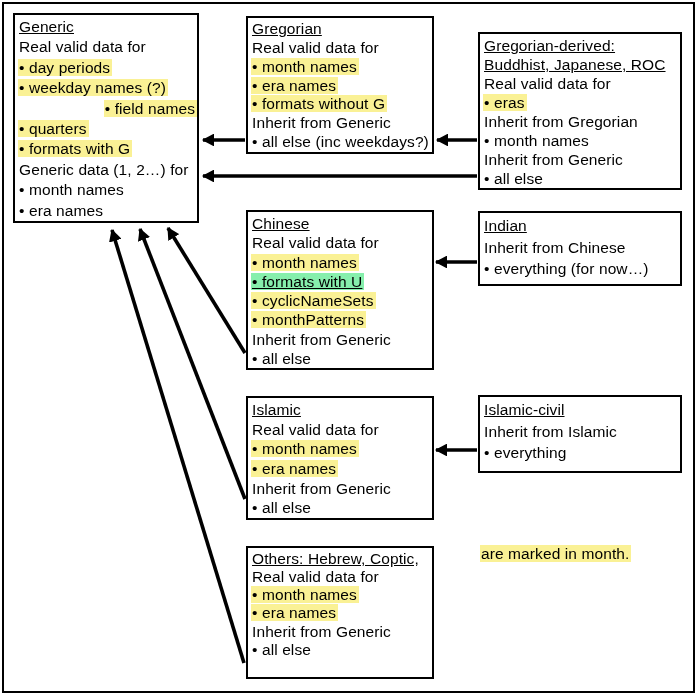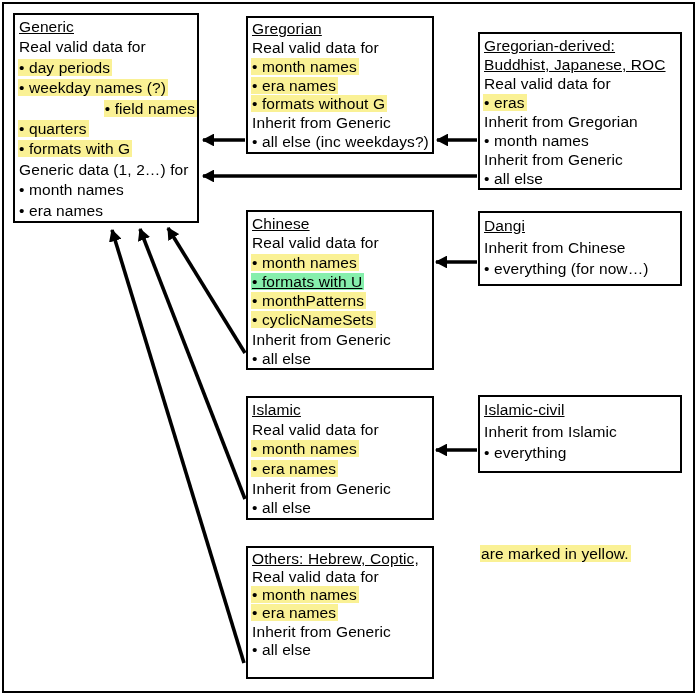--- a/index.html
+++ b/index.html
@@ -75,27 +75,27 @@
         <div class="dline" style="line-height: 19px; height: 19px;"><span>Inherit from Gregorian</span></div>
         <div class="dline" style="line-height: 19px; height: 19px;"><span>• month names</span></div>
         <div class="dline" style="line-height: 19px; height: 19px;"><span>Inherit from Generic</span></div>
         <div class="dline" style="line-height: 19px; height: 19px;"><span>• all else</span></div>
       </div>
       <div class="dbox" style="left: 246px; top: 210px; width: 188px; height: 160px; border-color: rgb(0, 0, 0);">
         <div class="dline" style="line-height: 19.25px; height: 19.25px;"><span class="u">Chinese</span></div>
         <div class="dline" style="line-height: 19.25px; height: 19.25px;"><span>Real valid data for</span></div>
         <div class="dline" style="line-height: 19.25px; height: 19.25px;"><span style="background: rgb(250, 241, 149);">• month names</span></div>
         <div class="dline" style="line-height: 19.25px; height: 19.25px;"><span style="background: #86efac; text-decoration: underline;">• formats with U</span></div>
+        <div class="dline" style="line-height: 19.25px; height: 19.25px;"><span style="background: rgb(250, 241, 149);">• cyclicNameSets</span></div>
         <div class="dline" style="line-height: 19.25px; height: 19.25px;"><span style="background: rgb(250, 241, 149);">• monthPatterns</span></div>
-        <div class="dline" style="line-height: 19.25px; height: 19.25px;"><span style="background: rgb(250, 241, 149);">• cyclicNameSets</span></div>
         <div class="dline" style="line-height: 19.25px; height: 19.25px;"><span>Inherit from Generic</span></div>
         <div class="dline" style="line-height: 19.25px; height: 19.25px;"><span>• all else</span></div>
       </div>
       <div class="dbox" style="left: 478px; top: 211px; width: 204px; height: 75px; border-color: rgb(0, 0, 0);">
-        <div class="dline" style="line-height: 21.6px; height: 21.6px;"><span class="u">Dangi</span></div>
+        <div class="dline" style="line-height: 21.6px; height: 21.6px;"><span class="u">Indian</span></div>
         <div class="dline" style="line-height: 21.6px; height: 21.6px;"><span>Inherit from Chinese</span></div>
         <div class="dline" style="line-height: 21.6px; height: 21.6px;"><span>• everything (for now…)</span></div>
       </div>
       <div class="dbox" style="left: 246px; top: 396px; width: 188px; height: 124px; border-color: rgb(0, 0, 0);">
         <div class="dline" style="line-height: 19.6667px; height: 19.6667px;"><span class="u">Islamic</span></div>
         <div class="dline" style="line-height: 19.6667px; height: 19.6667px;"><span>Real valid data for</span></div>
         <div class="dline" style="line-height: 19.6667px; height: 19.6667px;"><span style="background: rgb(250, 241, 149);">• month names</span></div>
         <div class="dline" style="line-height: 19.6667px; height: 19.6667px;"><span style="background: rgb(250, 241, 149);">• era names</span></div>
         <div class="dline" style="line-height: 19.6667px; height: 19.6667px;"><span>Inherit from Generic</span></div>
         <div class="dline" style="line-height: 19.6667px; height: 19.6667px;"><span>• all else</span></div>
@@ -107,16 +107,16 @@
       </div>
       <div class="dbox" style="left: 246px; top: 546px; width: 188px; height: 133px; border-color: rgb(0, 0, 0);">
         <div class="dline" style="line-height: 18.1429px; height: 18.1429px;"><span class="u">Others: Hebrew, Coptic,</span></div>
         <div class="dline" style="line-height: 18.1429px; height: 18.1429px;"><span>Real valid data for</span></div>
         <div class="dline" style="line-height: 18.1429px; height: 18.1429px;"><span style="background: rgb(250, 241, 149);">• month names</span></div>
         <div class="dline" style="line-height: 18.1429px; height: 18.1429px;"><span style="background: rgb(250, 241, 149);">• era names</span></div>
         <div class="dline" style="line-height: 18.1429px; height: 18.1429px;"><span>Inherit from Generic</span></div>
         <div class="dline" style="line-height: 18.1429px; height: 18.1429px;"><span>• all else</span></div>
       </div>
       <div class="dbox noframe" style="left: 477px; top: 541px; width: 214px; height: 48px; border-color: rgb(0, 0, 0);">
-        <div class="dline" style="line-height: 21.6px; height: 21.6px;"><span style="background: rgb(250, 241, 149);">are marked in yellow.</span></div>
+        <div class="dline" style="line-height: 21.6px; height: 21.6px;"><span style="background: rgb(250, 241, 149);">are marked in month.</span></div>
       </div>
     </div>
 </div>
 
 </body></html>

